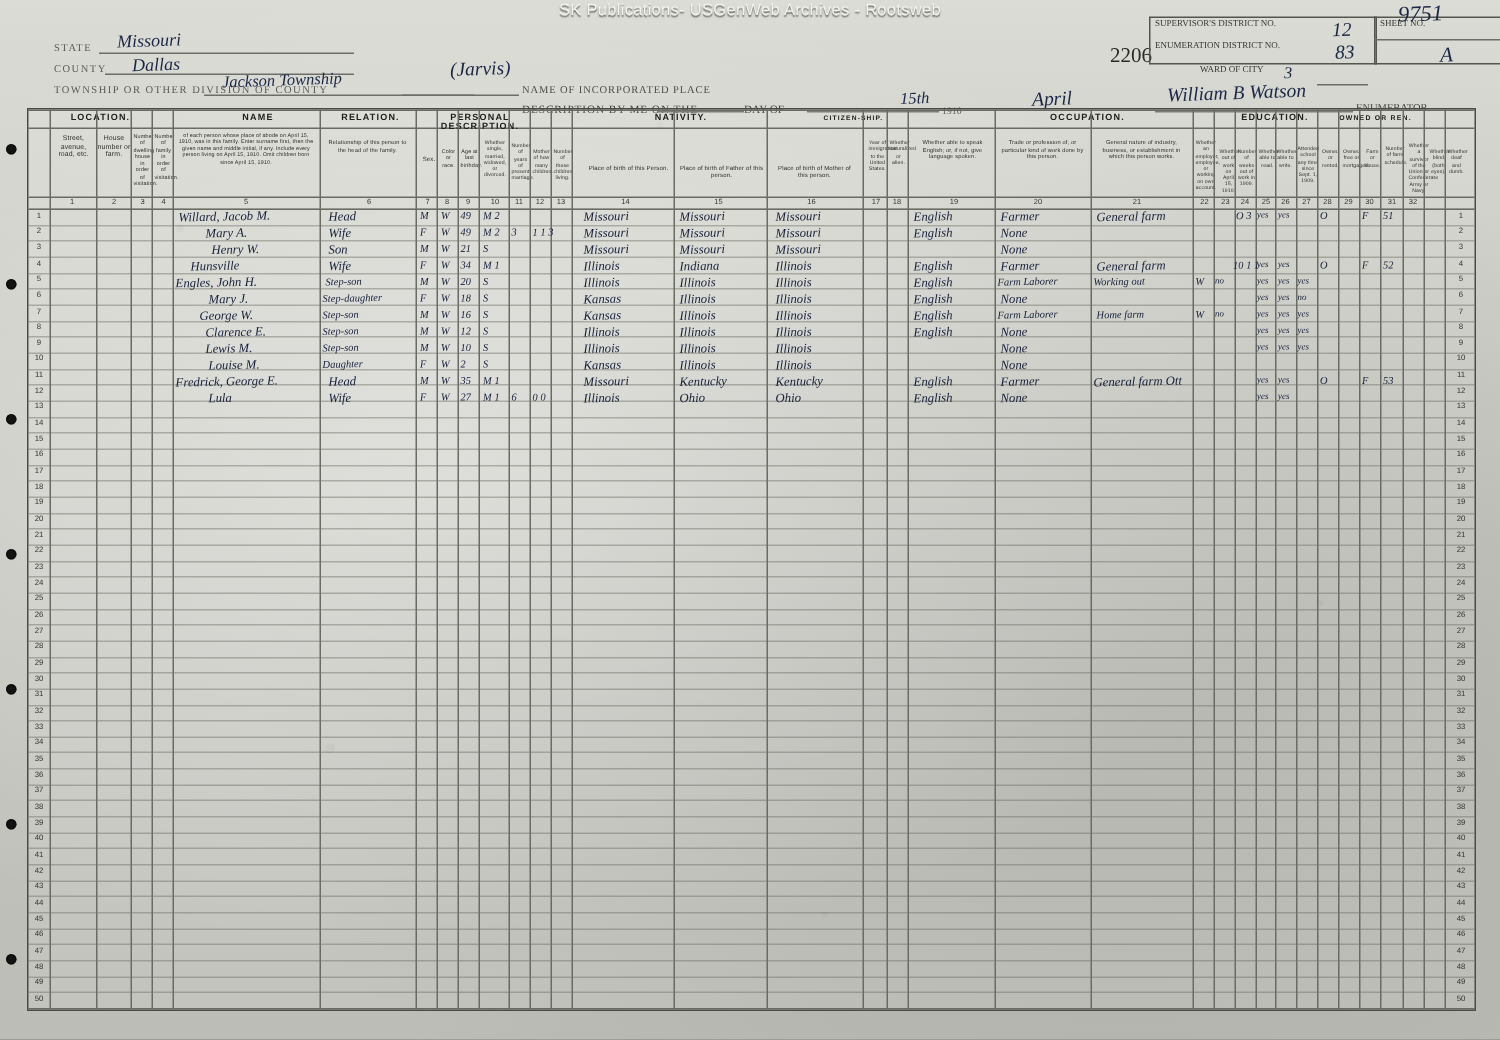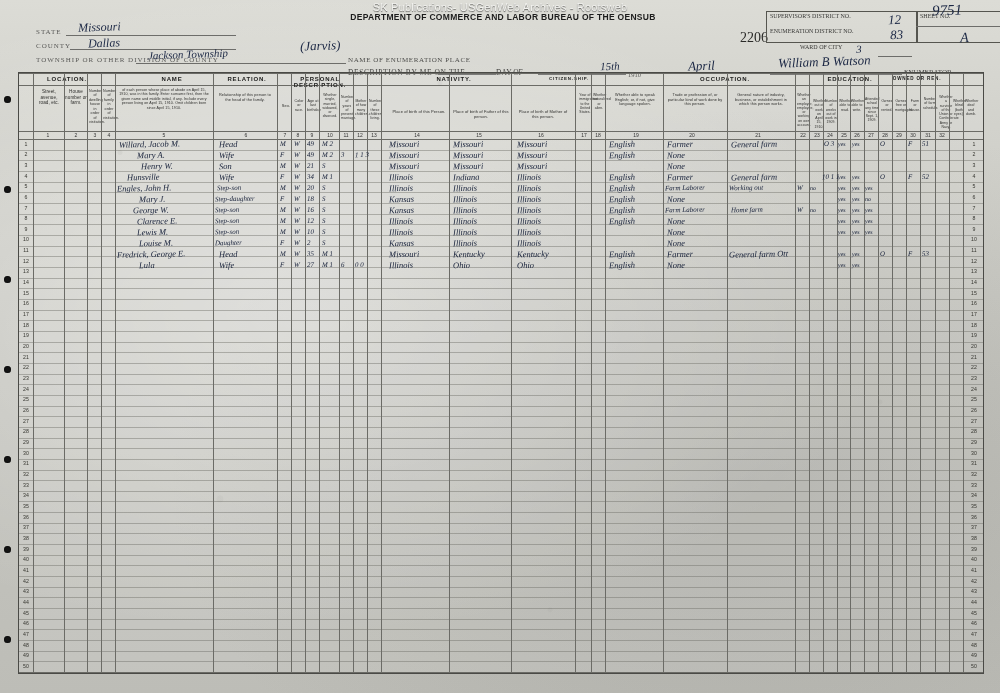--- a/index.html
+++ b/index.html
@@ -78,31 +78,30 @@
 
   <div class="hole" style="top:96px"></div>
   <div class="hole" style="top:186px"></div>
   <div class="hole" style="top:276px"></div>
   <div class="hole" style="top:366px"></div>
   <div class="hole" style="top:456px"></div>
   <div class="hole" style="top:546px"></div>
   <div class="hole" style="top:636px"></div>
 
   <div id="hdr">
-    <div class="deptline">DEPARTMENT OF COMMERCE AND LABOR BUREAU OF THE OENSUB</div>
     <div style="position:absolute;left:722px;top:18px;font-size:14px;color:#2a2a28;">2206</div>
 
     <div class="statecap">STATE</div>
     <div class="ruleline" style="left:48px;top:23px;width:170px;"></div>
     <div class="countycap">COUNTY</div>
     <div class="ruleline" style="left:52px;top:37px;width:166px;"></div>
     <div class="townshipcap">TOWNSHIP OR OTHER DIVISION OF COUNTY</div>
     <div class="ruleline" style="left:118px;top:51px;width:180px;"></div>
 
-    <div class="incorp">NAME OF ENUMERATION PLACE</div>
+    <div class="incorp">NAME OF INCORPORATED PLACE</div>
     <div class="ruleline" style="left:250px;top:51px;width:78px;"></div>
 
     <div class="enumline">DESCRIPTION BY ME ON THE</div>
     <div style="position:absolute;left:478px;top:56px;font-size:7.5px;color:#3f3f3d;">DAY OF</div>
     <div style="position:absolute;left:610px;top:59px;font-size:6.5px;color:#4a4a47;">1910</div>
     <div style="position:absolute;left:886px;top:56px;font-size:7px;color:#3f3f3d;">ENUMERATOR.</div>
     <div class="ruleline" style="left:420px;top:62px;width:58px;"></div>
     <div class="ruleline" style="left:520px;top:62px;width:88px;"></div>
     <div class="ruleline" style="left:752px;top:62px;width:132px;"></div>
 

